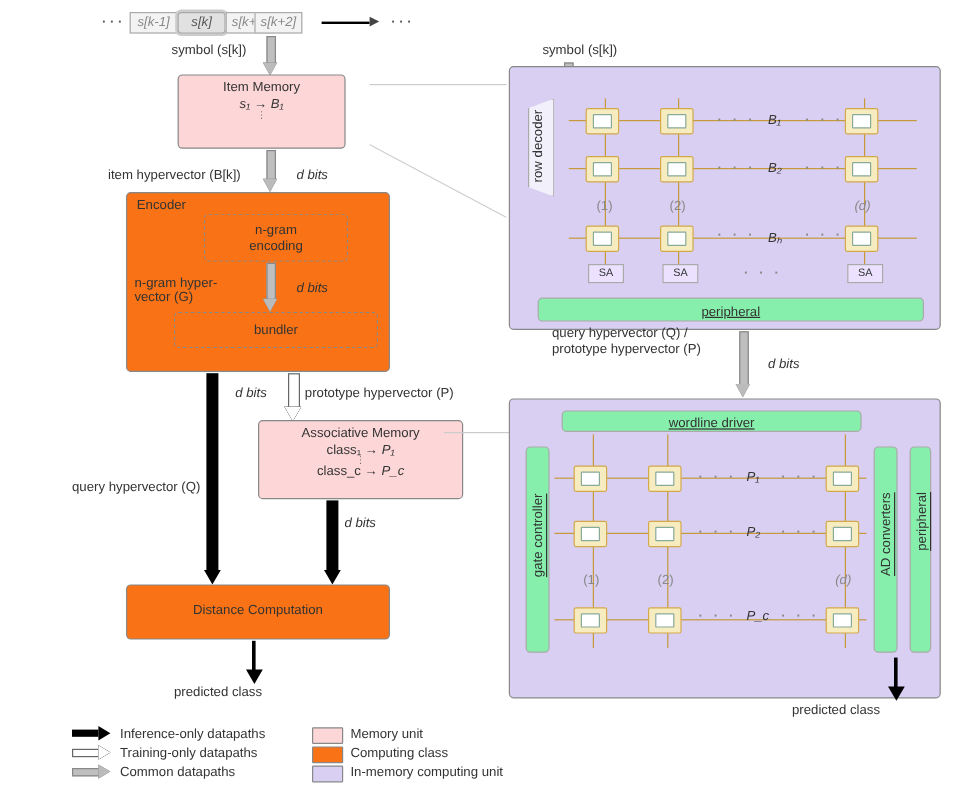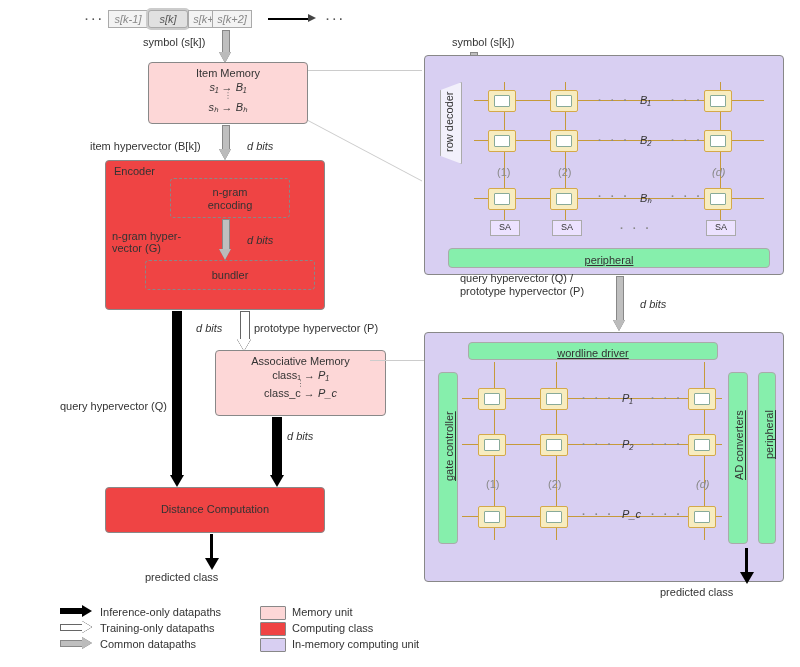--- a/index.html
+++ b/index.html
@@ -16,21 +16,21 @@
   .label { position: absolute; white-space: nowrap; }
   .box {
     position: absolute;
     border: 1px solid #888;
     border-radius: 4px;
     text-align: center;
     box-sizing: border-box;
     padding: 4px;
   }
   .pink { background: #fdd7d7; }
-  .blue { background: #ef4444; }
+  .blue { background: #f97316; }
   .purple { background: #d8cff2; }
   .white { background: #86efac; border-color:#aaa;text-decoration:underline; }
   .tape-cell {
     position:absolute;
     border:1px solid #aaa;
     background:#f3f3f3;
     text-align:center;
     font-style:italic;
     color:#888;
     padding-top:2px;
@@ -92,29 +92,26 @@
 <div class="tape-cell" style="left:188px; top:10px">s[k+1]</div>
 <div class="tape-cell" style="left:212px; top:10px">s[k+2]</div>
 <div class="stem-bk" style="left:268px; top:18px; width:40px; height:1.5px"></div>
 <div class="arrow tri-r" style="left:308px; top:14px"></div>
 <div class="dots3" style="left:326px; top:13px">···</div>
 
 <div class="label" style="left:143px; top:36px">symbol (s[k])</div>
 <div class="stem" style="left:222px; top:30px; width:6px; height:22px"></div>
 <div class="arrow grey-d" style="left:219px; top:52px"></div>
 
-<div class="box pink" style="left:148px; top:62px; width:160px; height:62px">
+<div class="box pink" style="left:148px; top:62px; width:140px; height:62px">
   <div style="font-weight:500">Item Memory</div>
   <div style="margin-top:2px">
     <i>s₁</i> → <i>B₁</i>
   </div>
   <div style="line-height:6px; font-size:8px; color:#666">⋮</div>
-  <div>
-    <i>sₕ</i> → <i>Bₕ</i>
-  </div>
 </div>
 
 <div class="label" style="left:90px; top:140px">item hypervector (B[k])</div>
 <div class="label" style="left:247px; top:140px; font-style:italic">d bits</div>
 <div class="stem" style="left:222px; top:125px; width:6px; height:24px"></div>
 <div class="arrow grey-d" style="left:219px; top:149px"></div>
 
 <div class="box blue" style="left:105px; top:160px; width:220px; height:150px">
   <div style="text-align:left; padding-left:4px; font-weight:500">Encoder</div>
 </div>

